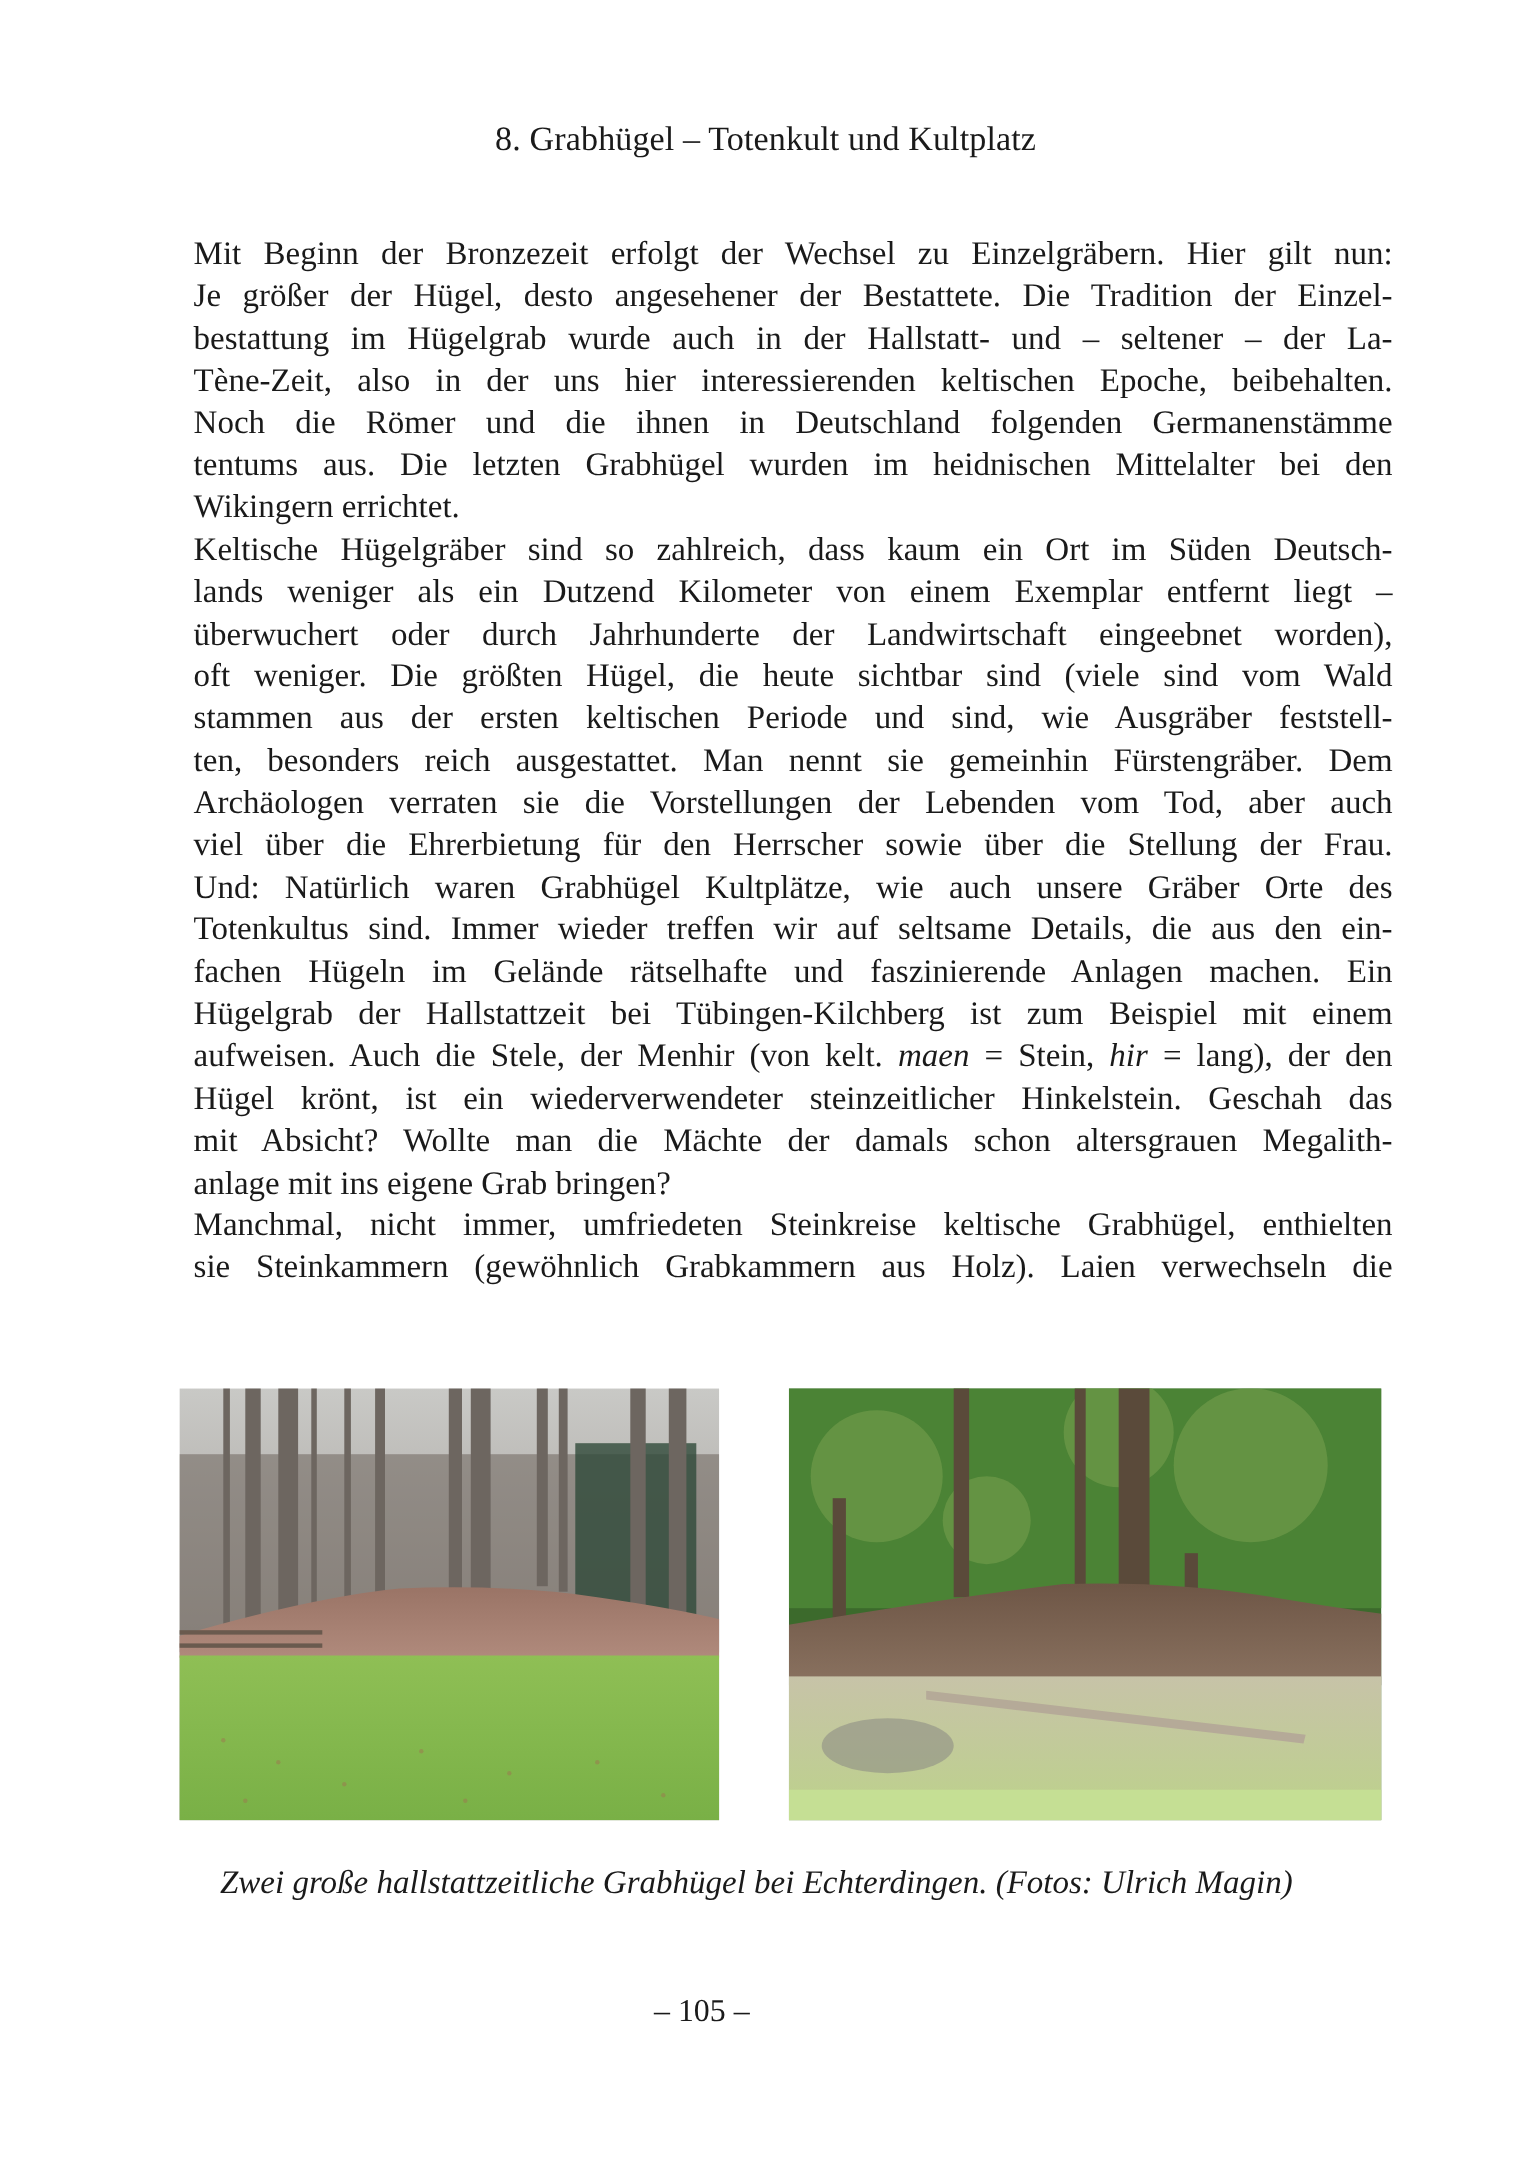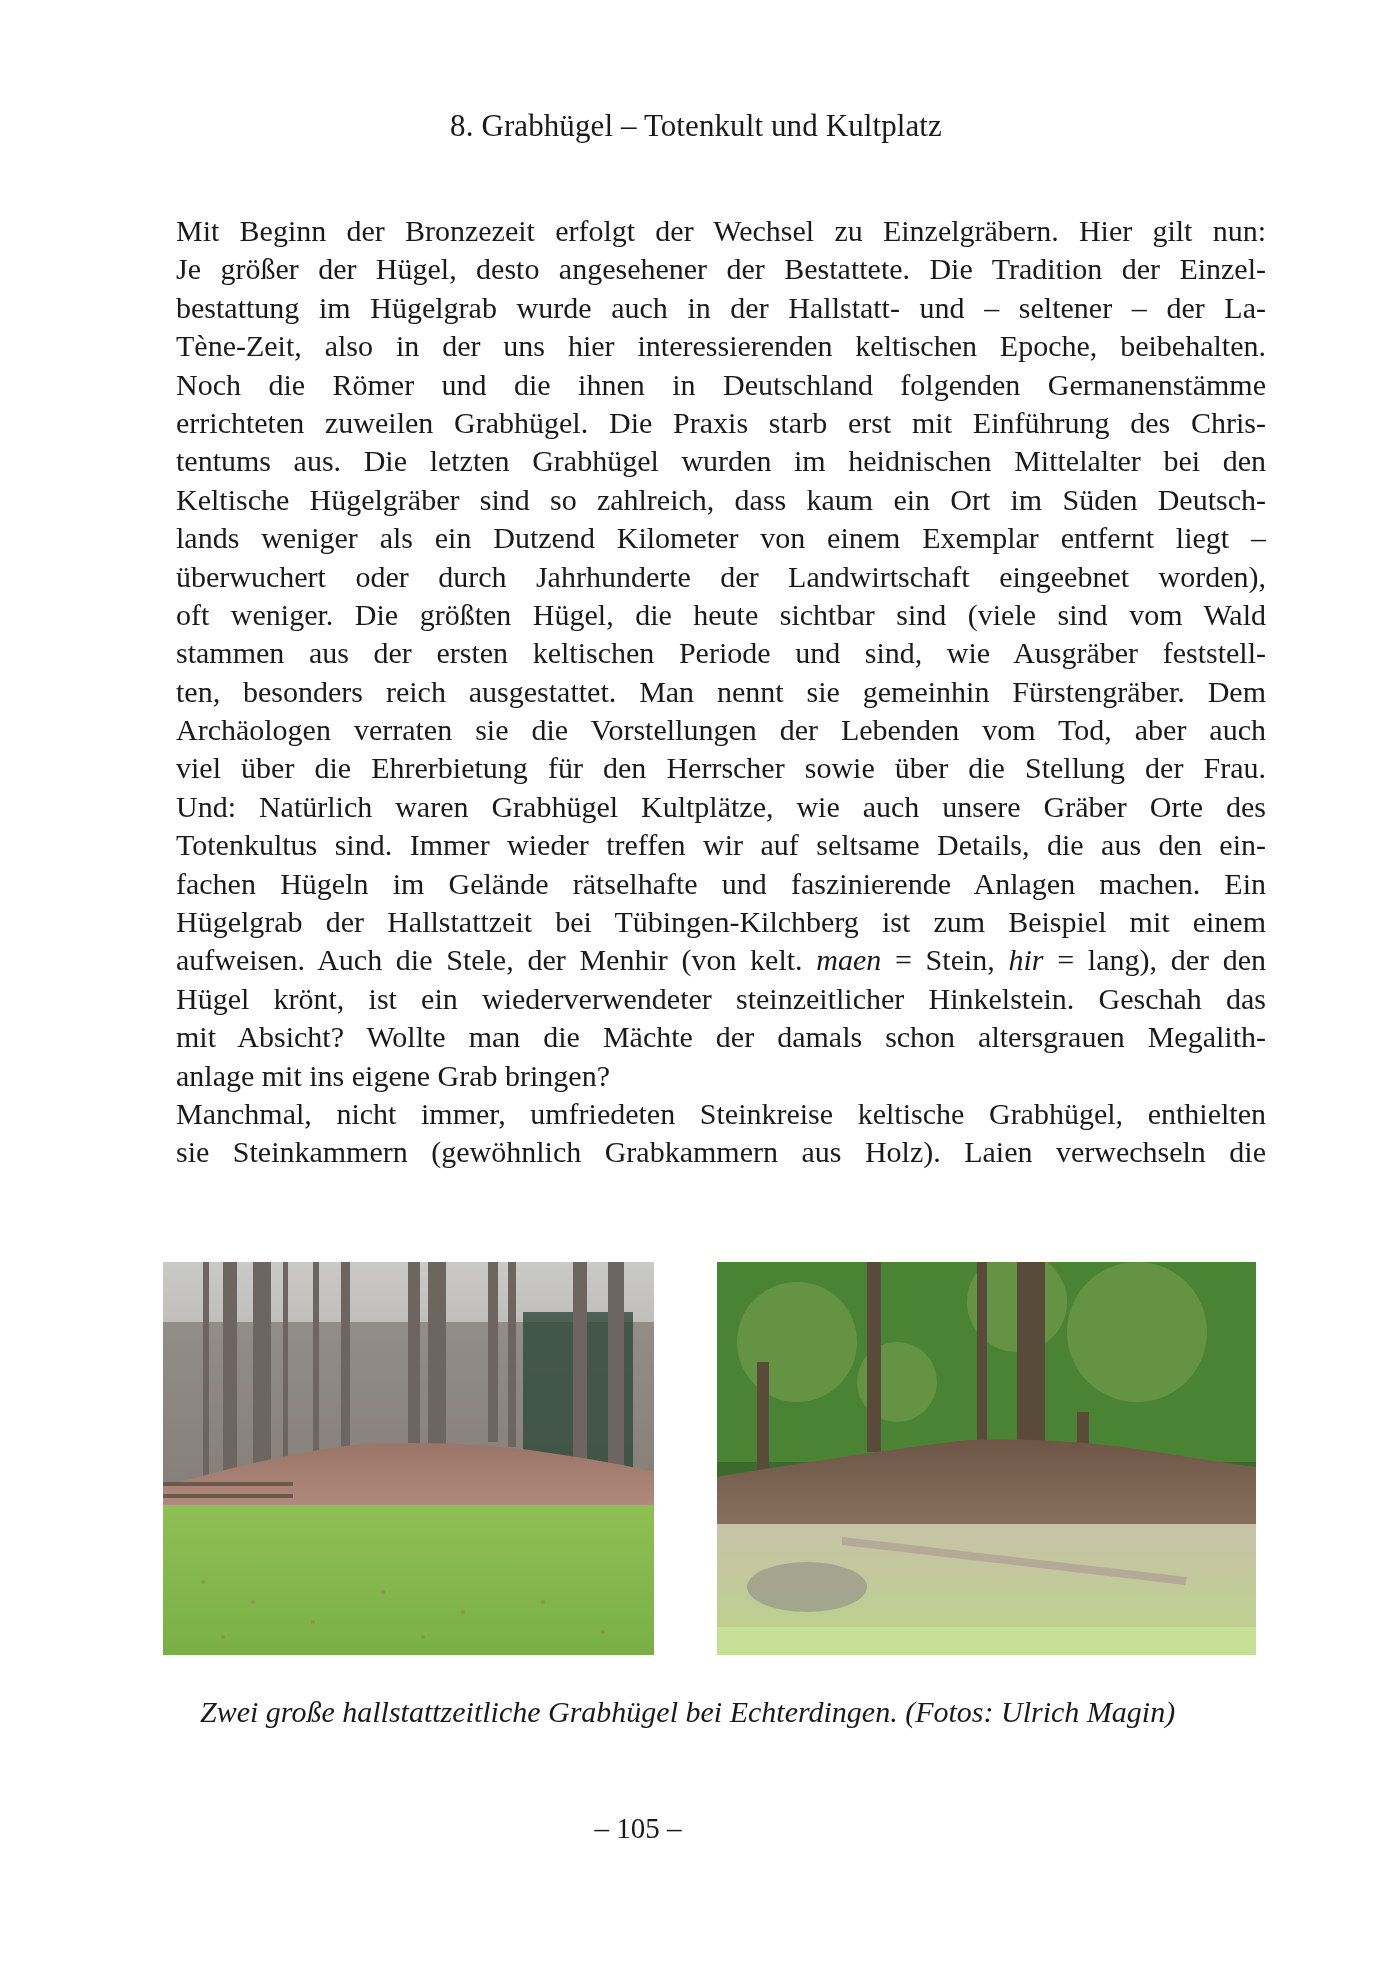--- a/index.html
+++ b/index.html
@@ -23,22 +23,22 @@
 <body>
 
 <div class="header">8. Grabhügel – Totenkult und Kultplatz</div>
 
 <div class="body-text">
   <span class="line">Mit Beginn der Bronzezeit erfolgt der Wechsel zu Einzelgräbern. Hier gilt nun:</span>
   <span class="line">Je größer der Hügel, desto angesehener der Bestattete. Die Tradition der Einzel-</span>
   <span class="line">bestattung im Hügelgrab wurde auch in der Hallstatt- und – seltener – der La-</span>
   <span class="line">Tène-Zeit, also in der uns hier interessierenden keltischen Epoche, beibehalten.</span>
   <span class="line">Noch die Römer und die ihnen in Deutschland folgenden Germanenstämme</span>
-  <span class="line">errichteten zuweilen Grabhügel. Die Praxis starb erst mit Einführung des Chris-</span>
   <span class="line">tentums aus. Die letzten Grabhügel wurden im heidnischen Mittelalter bei den</span>
+  <span class="line last">Wikingern errichtet.</span>
   <span class="line">Keltische Hügelgräber sind so zahlreich, dass kaum ein Ort im Süden Deutsch-</span>
   <span class="line">lands weniger als ein Dutzend Kilometer von einem Exemplar entfernt liegt –</span>
   <span class="line">überwuchert oder durch Jahrhunderte der Landwirtschaft eingeebnet worden),</span>
   <span class="line">oft weniger. Die größten Hügel, die heute sichtbar sind (viele sind vom Wald</span>
   <span class="line">stammen aus der ersten keltischen Periode und sind, wie Ausgräber feststell-</span>
   <span class="line">ten, besonders reich ausgestattet. Man nennt sie gemeinhin Fürstengräber. Dem</span>
   <span class="line">Archäologen verraten sie die Vorstellungen der Lebenden vom Tod, aber auch</span>
   <span class="line">viel über die Ehrerbietung für den Herrscher sowie über die Stellung der Frau.</span>
   <span class="line">Und: Natürlich waren Grabhügel Kultplätze, wie auch unsere Gräber Orte des</span>
   <span class="line">Totenkultus sind. Immer wieder treffen wir auf seltsame Details, die aus den ein-</span>

